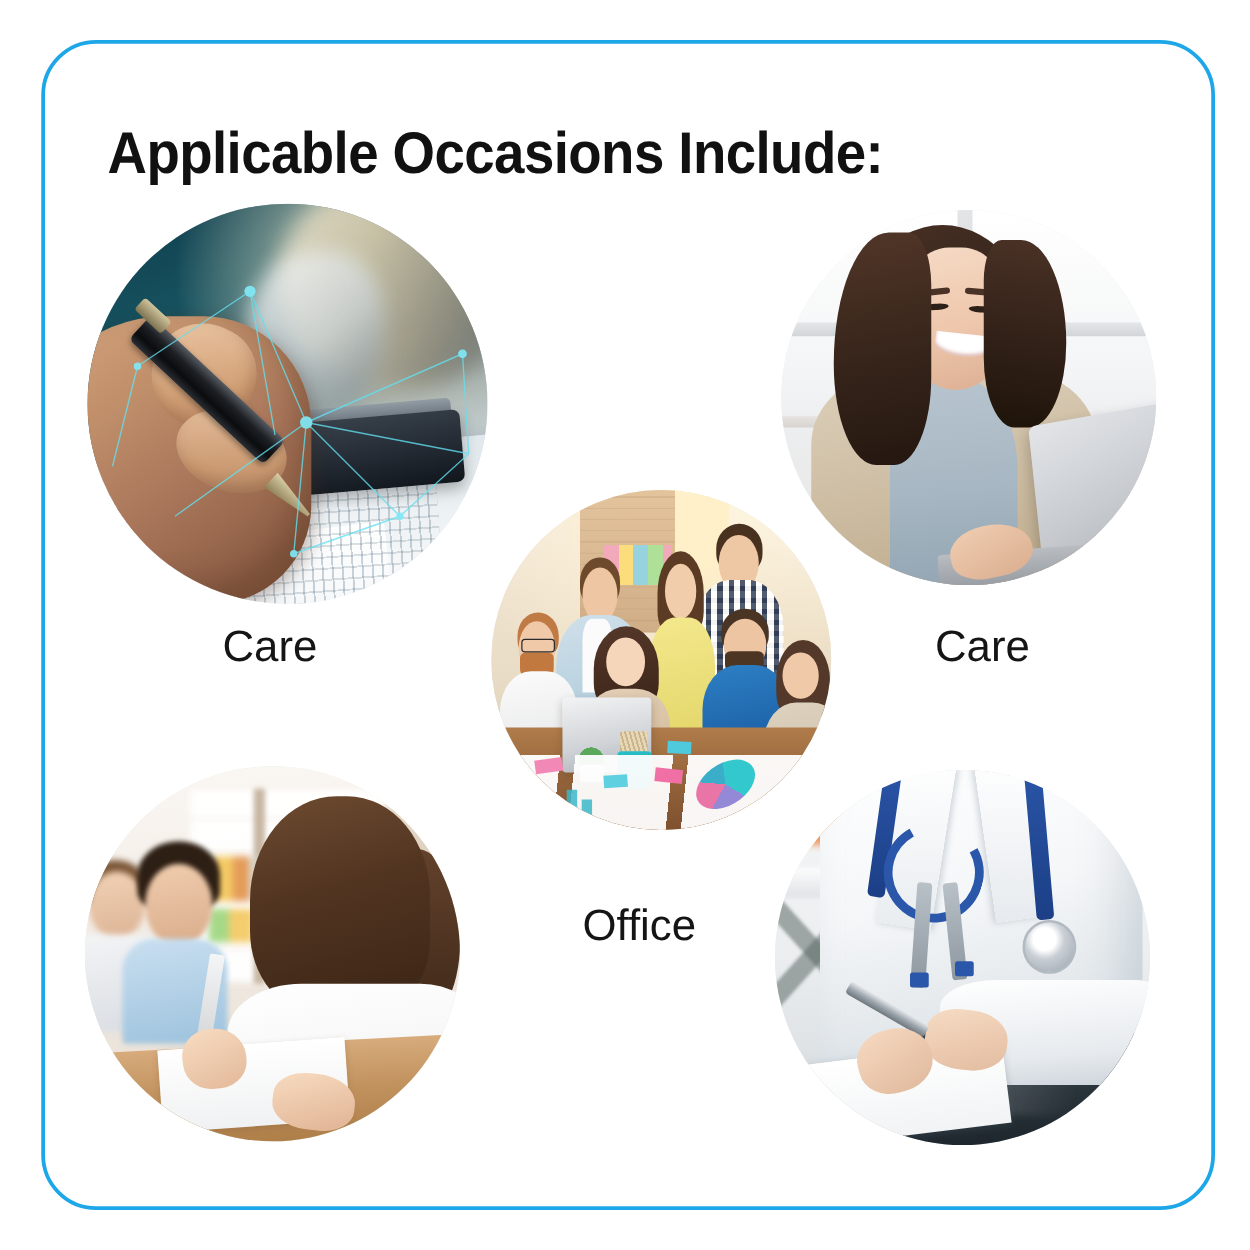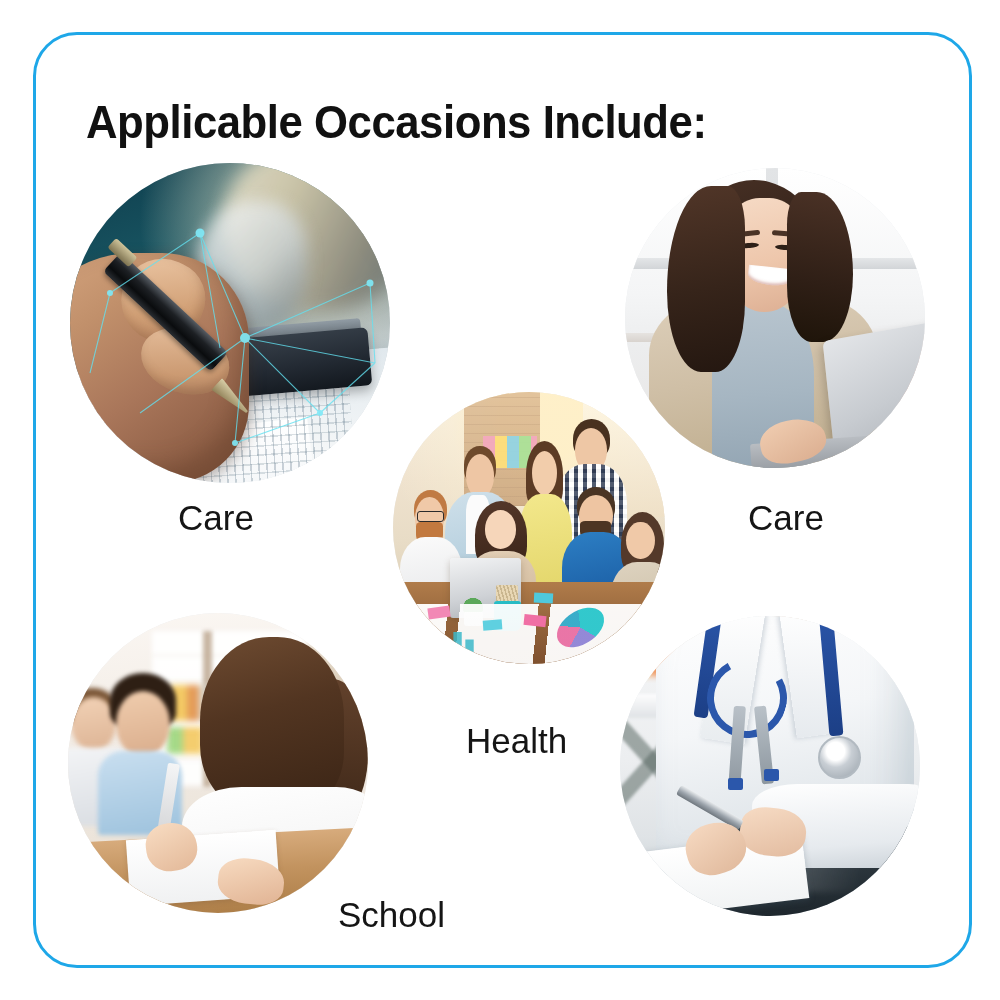--- a/index.html
+++ b/index.html
@@ -772,21 +772,21 @@
       <div class="lyr of-cup"></div>
       <div class="lyr of-papers"></div>
       <div class="lyr of-bars"></div>
       <div class="lyr of-pie"></div>
       <div class="lyr of-sticky1"></div>
       <div class="lyr of-sticky2"></div>
       <div class="lyr of-sticky3"></div>
       <div class="lyr of-sticky4"></div>
     </div>
   </div>
-  <div class="caption" style="left:466px; top:722px;">Health</div>
+  <div class="caption" style="left:466px; top:722px;">Office</div>
 
   <div class="photo" id="photo-school">
     <div class="scene">
       <div class="lyr bg-class"></div>
       <div class="lyr sc-shelf"></div>
       <div class="lyr sc-shelf-v"></div>
       <div class="lyr sc-toys"></div>
       <div class="lyr sc-toys2"></div>
       <div class="lyr sc-door"></div>
       <div class="lyr sc-kid1-hair"></div>
@@ -802,21 +802,20 @@
       <div class="lyr sc-girl-hair"></div>
       <div class="lyr sc-girl-body"></div>
       <div class="lyr sc-desk"></div>
       <div class="lyr sc-paper"></div>
       <div class="lyr sc-pencil"></div>
       <div class="lyr sc-hand"></div>
       <div class="lyr sc-hand2"></div>
       <div class="lyr sc-letters"></div>
     </div>
   </div>
-  <div class="caption" style="left:338px; top:896px;">School</div>
 
   <div class="photo" id="photo-health">
     <div class="scene">
       <div class="lyr bg-clinic"></div>
       <div class="lyr hc-shelf"></div>
       <div class="lyr hc-table"></div>
       <div class="lyr hc-chair"></div>
       <div class="lyr hc-neck"></div>
       <div class="lyr hc-sweater"></div>
       <div class="lyr hc-coat"></div>

